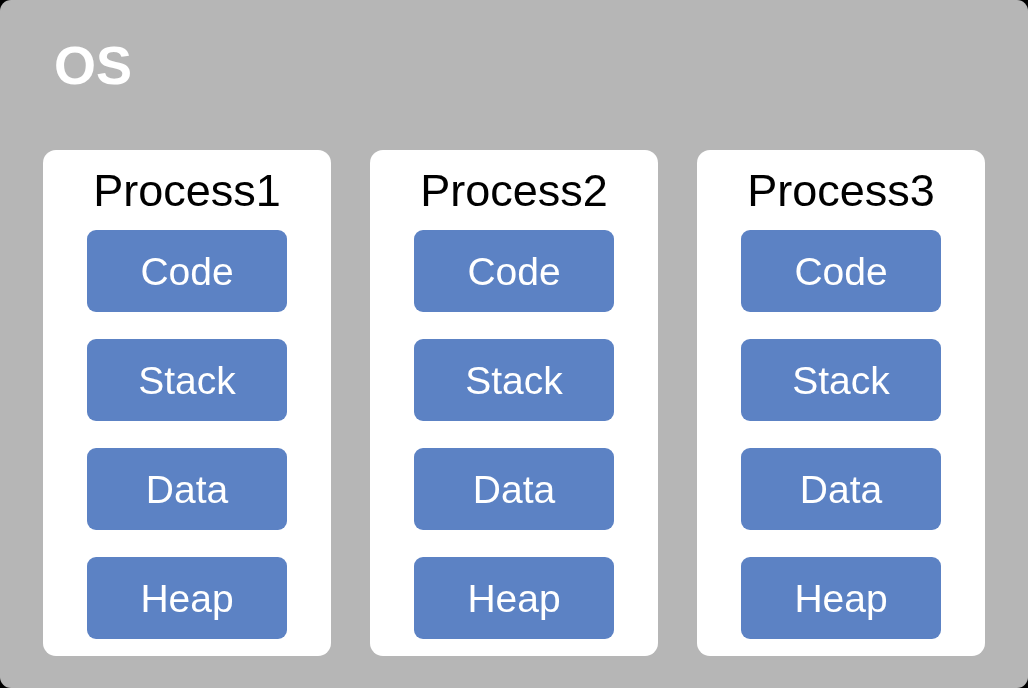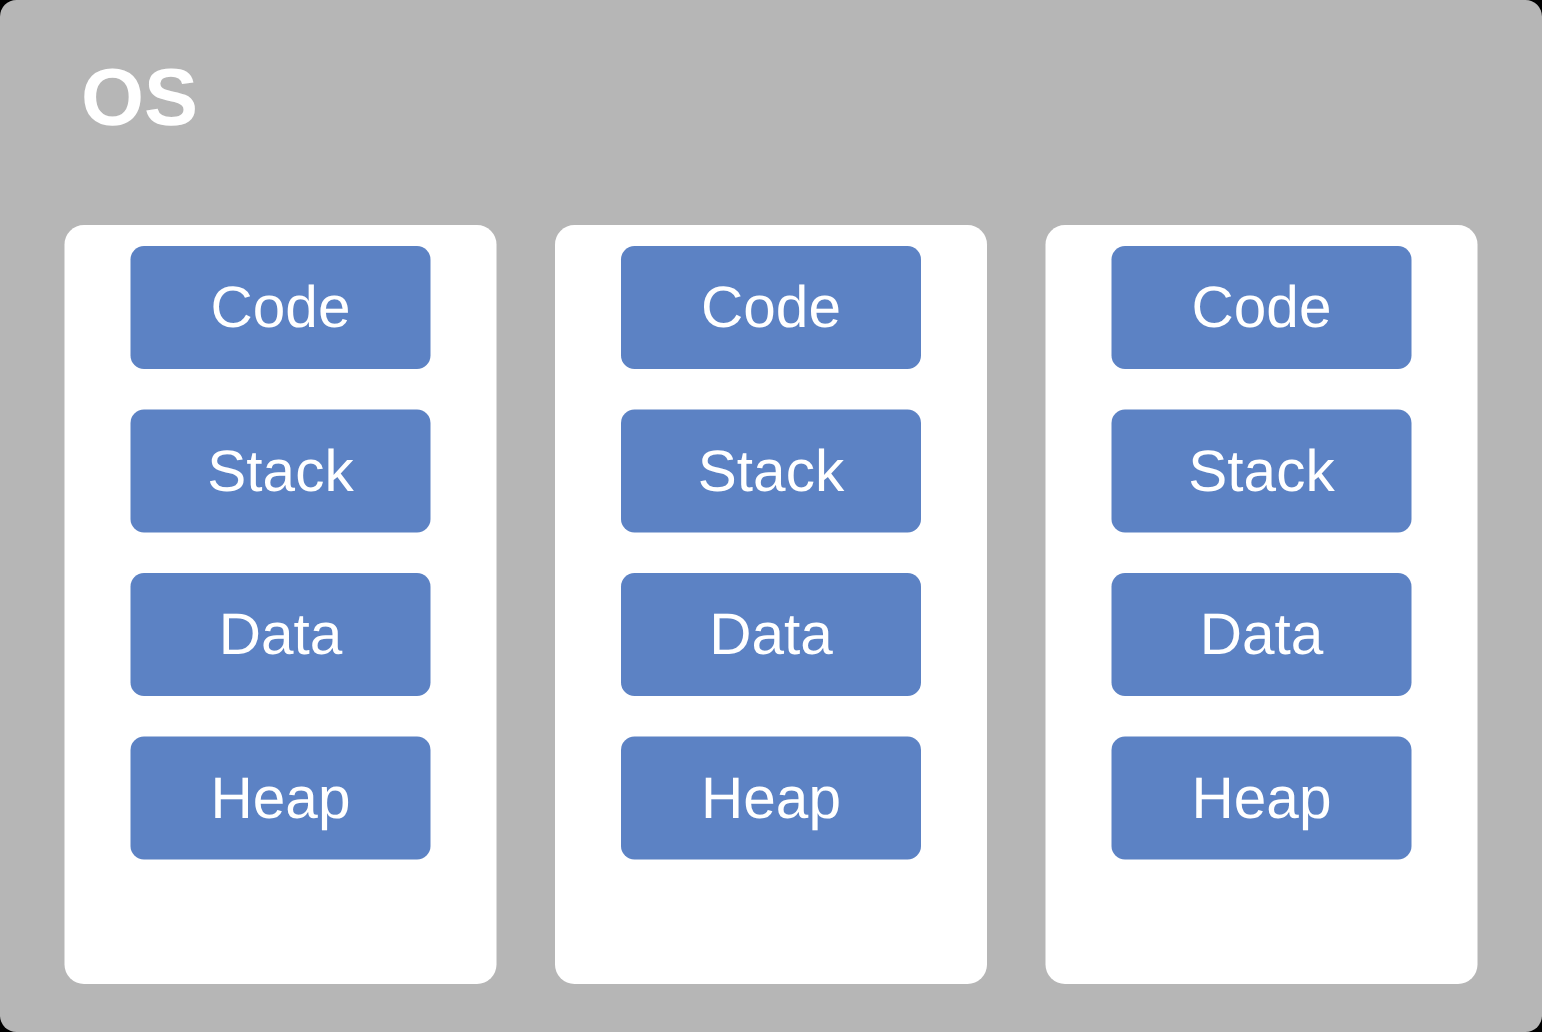--- a/index.html
+++ b/index.html
@@ -115,54 +115,57 @@
 
 <div id="diagram-root">
 
   <div class="os-panel">
 
     <div class="os-title">OS</div>
 
     <div class="process-row">
 
       <div class="process-card">
+        <div class="process-title">Process1</div>
         <div class="segment-list">
           <div class="segment-block">
             <span class="segment-label">Code</span>
           </div>
           <div class="segment-block">
             <span class="segment-label">Stack</span>
           </div>
           <div class="segment-block">
             <span class="segment-label">Data</span>
           </div>
           <div class="segment-block">
             <span class="segment-label">Heap</span>
           </div>
         </div>
       </div>
 
       <div class="process-card">
+        <div class="process-title">Process2</div>
         <div class="segment-list">
           <div class="segment-block">
             <span class="segment-label">Code</span>
           </div>
           <div class="segment-block">
             <span class="segment-label">Stack</span>
           </div>
           <div class="segment-block">
             <span class="segment-label">Data</span>
           </div>
           <div class="segment-block">
             <span class="segment-label">Heap</span>
           </div>
         </div>
       </div>
 
       <div class="process-card">
+        <div class="process-title">Process3</div>
         <div class="segment-list">
           <div class="segment-block">
             <span class="segment-label">Code</span>
           </div>
           <div class="segment-block">
             <span class="segment-label">Stack</span>
           </div>
           <div class="segment-block">
             <span class="segment-label">Data</span>
           </div>

